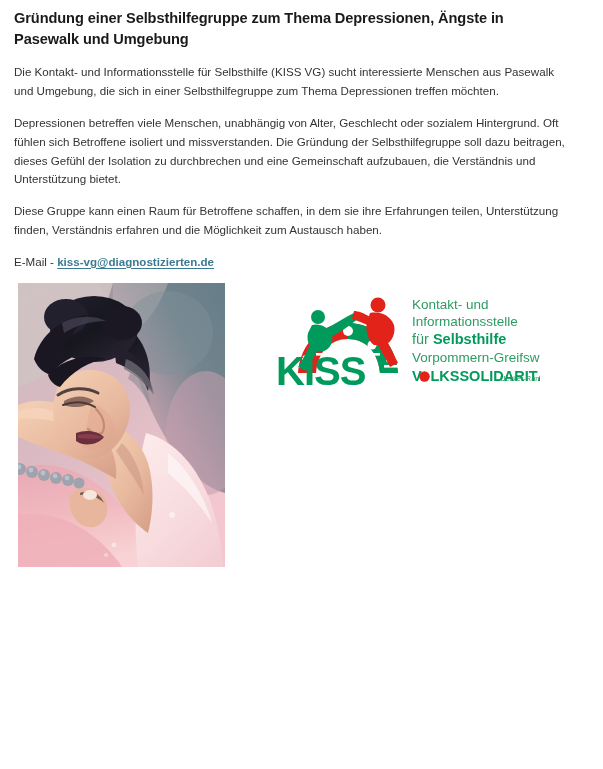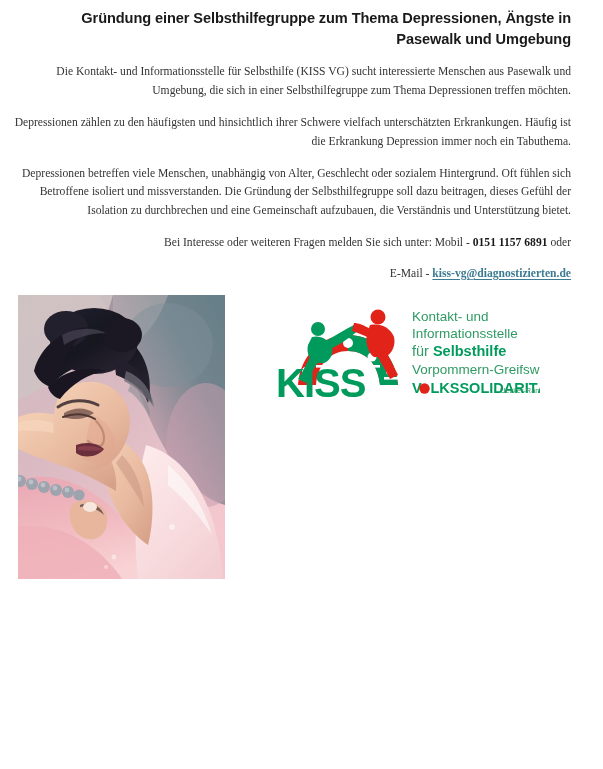--- a/index.html
+++ b/index.html
@@ -13,38 +13,36 @@
     font-family: "Liberation Sans", sans-serif;
     color: #333333;
     overflow: hidden;
   }
   .page {
     position: relative;
     width: 603px;
     height: 769px;
     box-sizing: border-box;
     padding: 8px 32px 0 14px;
-    text-align: right;
   }
   h1.article-title {
     margin: 0 0 14px 0;
     font-size: 14.6px;
     line-height: 1.42;
     font-weight: bold;
     color: #1a1a1a;
     letter-spacing: -0.1px;
     max-width: 560px;
   }
   p.article-para {
     margin: 0 0 13px 0;
     font-size: 11.6px;
     line-height: 1.62;
     color: #333333;
     max-width: 562px;
-    font-family: Liberation Serif, serif;
   }
   p.article-para.tight { margin-bottom: 12px; }
   .bold-inline { font-weight: bold; color: #1a1a1a; }
   a.email-link {
     color: #3b7b91;
     font-weight: bold;
     text-decoration: underline;
     text-underline-offset: 1.5px;
   }
 
@@ -76,24 +74,23 @@
   .kiss-logo svg { display: block; width: 100%; height: 100%; }
 </style>
 </head>
 <body>
 
 <div class="page">
 
   <h1 class="article-title">Gründung einer Selbsthilfegruppe zum Thema Depressionen, Ängste in Pasewalk und Umgebung</h1>
 
   <p class="article-para">Die Kontakt- und Informationsstelle für Selbsthilfe (KISS VG) sucht interessierte Menschen aus Pasewalk und Umgebung, die sich in einer Selbsthilfegruppe zum Thema Depressionen treffen möchten.</p>
-  <p class="article-para">Depressionen zählen zu den häufigsten und hinsichtlich ihrer Schwere vielfach unterschätzten Erkrankungen. Häufig ist die Erkrankung Depression immer noch ein Tabuthema.</p>
   <p class="article-para">Depressionen betreffen viele Menschen, unabhängig von Alter, Geschlecht oder sozialem Hintergrund. Oft fühlen sich Betroffene isoliert und missverstanden. Die Gründung der Selbsthilfegruppe soll dazu beitragen, dieses Gefühl der Isolation zu durchbrechen und eine Gemeinschaft aufzubauen, die Verständnis und Unterstützung bietet.</p>
-
-  <p class="article-para tight"><span>Bei Interesse oder weiteren Fragen melden Sie sich unter: Mobil - </span><span class="bold-inline">0151 1157 6891</span><span> oder</span></p>
+  <p class="article-para">Diese Gruppe kann einen Raum für Betroffene schaffen, in dem sie ihre Erfahrungen teilen, Unterstützung finden, Verständnis erfahren und die Möglichkeit zum Austausch haben.</p>
+
 
   <p class="article-para tight"><span>E-Mail - </span><a class="email-link" href="#">kiss-vg@diagnostizierten.de</a></p>
 
   <div class="media-row">
 
     <div class="portrait">
       <svg viewBox="0 0 207 284" preserveAspectRatio="none" aria-hidden="true">
         <defs>
           <linearGradient id="bgTeal" x1="1" y1="0" x2="0.1" y2="0.75">
             <stop offset="0" stop-color="#5f7b85"></stop>

